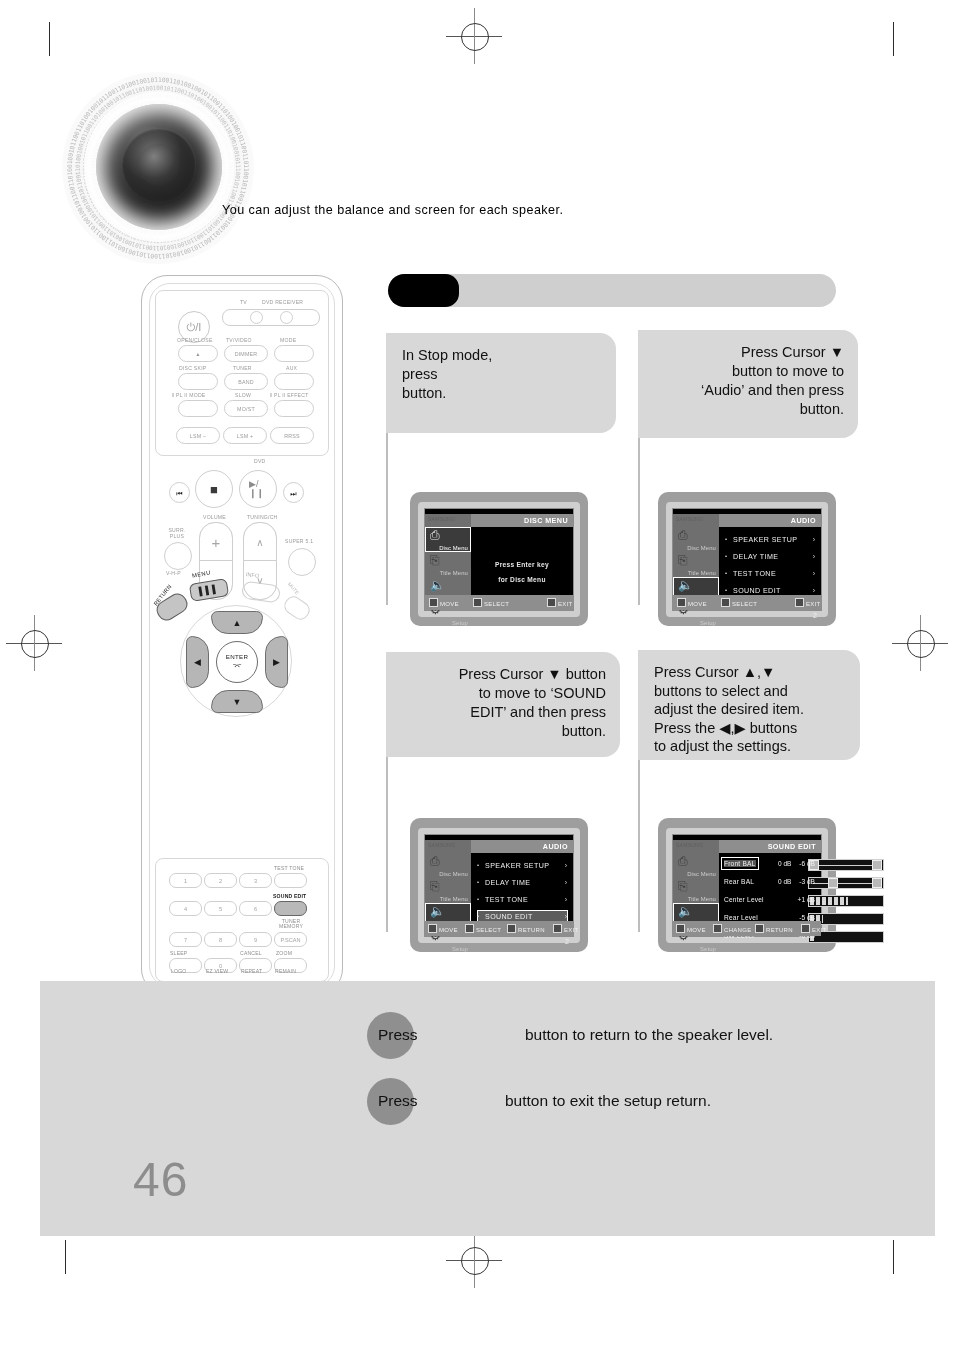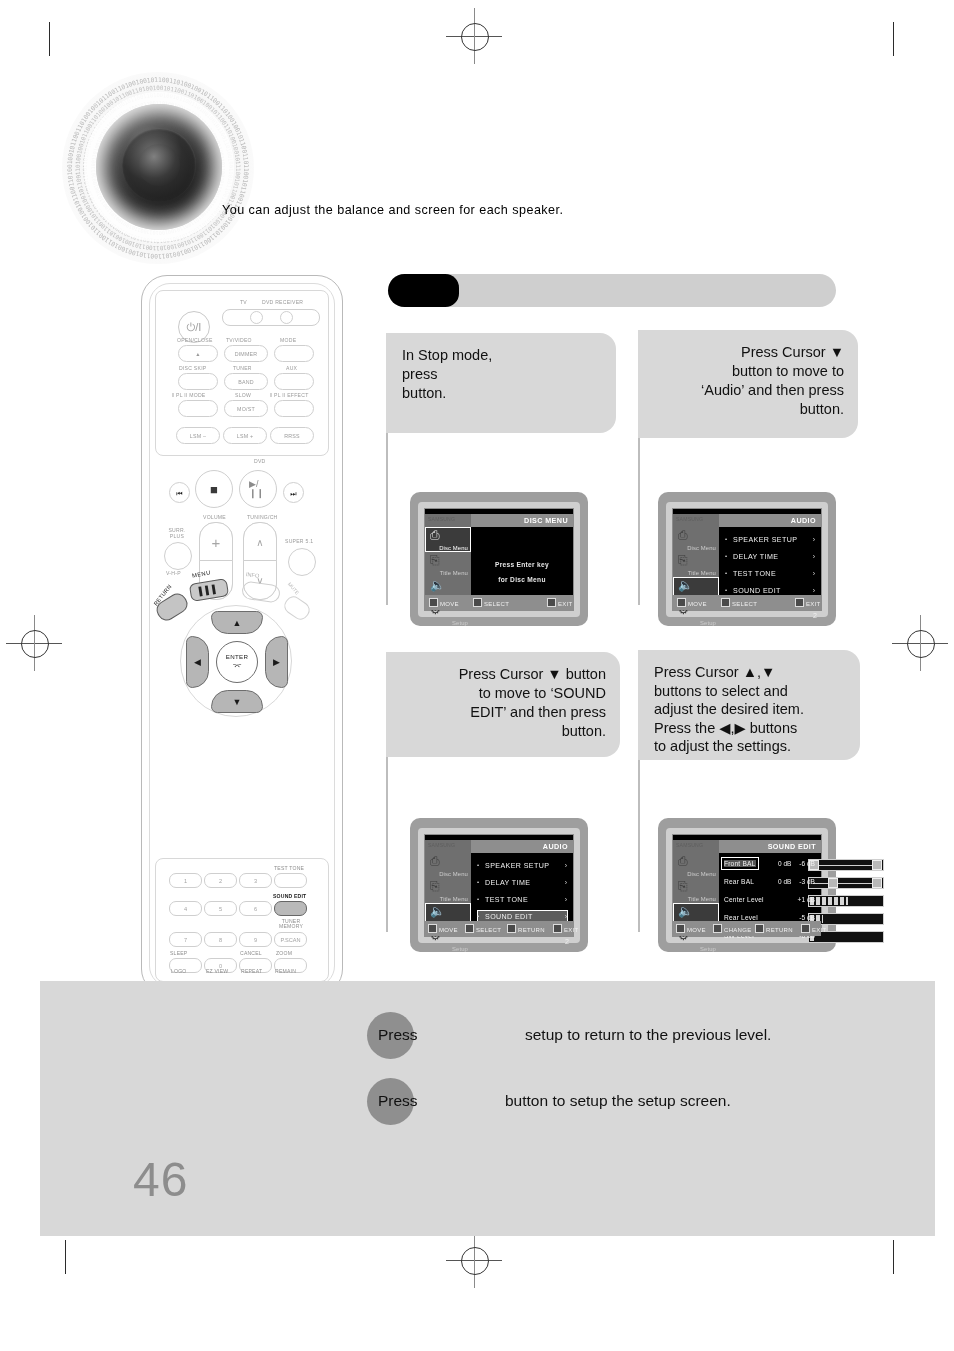--- a/index.html
+++ b/index.html
@@ -1200,22 +1200,22 @@
           </div>
         </div>
       </div>
     </div>
 </div>
 
 <div class="bottompanel">
   <div class="pressrow" style="left:327px;top:31px;">
     <div class="dot"></div>
     <div class="pw">Press</div>
-    <div class="tail" style="left:158px;top:14px;">setup to return to the previous level.</div>
+    <div class="tail" style="left:158px;top:14px;">button to return to the speaker level.</div>
   </div>
   <div class="pressrow" style="left:327px;top:97px;">
     <div class="dot"></div>
     <div class="pw">Press</div>
-    <div class="tail" style="left:138px;top:14px;">button to setup the setup screen.</div>
+    <div class="tail" style="left:138px;top:14px;">button to exit the setup return.</div>
   </div>
 </div>
 
 <div class="pageno">46</div>
 
 </body></html>

